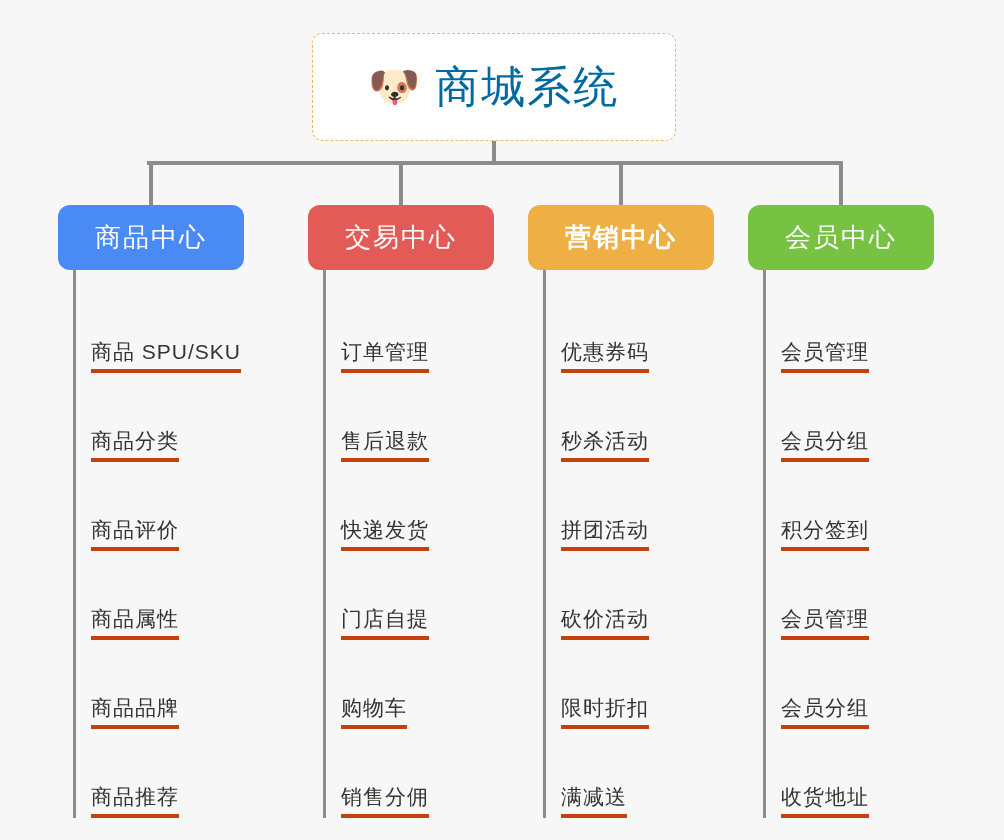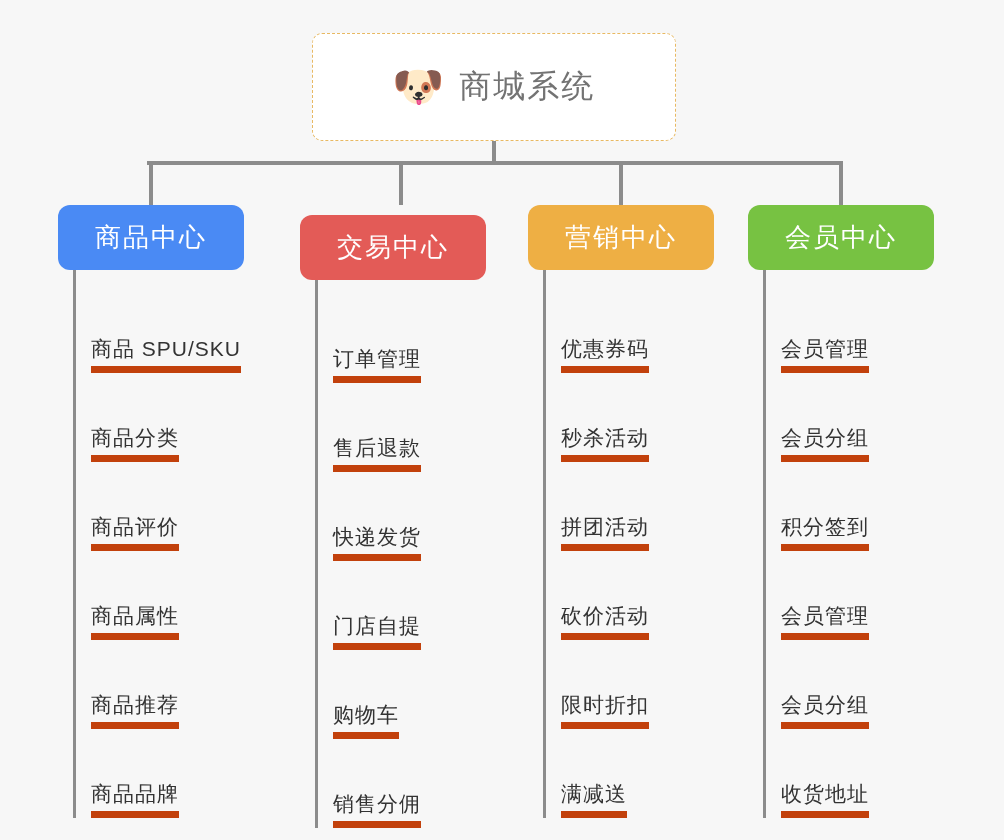--- a/index.html
+++ b/index.html
@@ -34,22 +34,22 @@
     align-items: center;
     justify-content: center;
     gap: 14px;
   }
   .root-emoji {
     font-size: 42px;
     line-height: 1;
     display: block;
   }
   .root-title {
-    font-size: 32px;
-    color: #737373;
+    font-size: 44px;
+    color: #0369a1;
     letter-spacing: 2px;
     white-space: nowrap;
   }
 
   
   .conn {
     position: absolute;
     background: #8c8c8c;
   }
   .conn-v-root {
@@ -104,21 +104,21 @@
     display: flex;
     align-items: flex-end;
     padding-left: 33px;
     box-sizing: border-box;
   }
   .leaf-label {
     font-size: 21px;
     color: #333333;
     line-height: 1.15;
     padding-bottom: 5px;
-    border-bottom: 7px solid #c2410c;
+    border-bottom: 4px solid #c2410c;
     white-space: nowrap;
     letter-spacing: 1px;
   }
 </style>
 </head>
 <body>
 
 <div id="canvas">
 
   <div class="root-node">
@@ -140,28 +140,28 @@
           <div class="leaf">
             <span class="leaf-label">商品分类</span>
           </div>
           <div class="leaf">
             <span class="leaf-label">商品评价</span>
           </div>
           <div class="leaf">
             <span class="leaf-label">商品属性</span>
           </div>
           <div class="leaf">
+            <span class="leaf-label">商品品牌</span>
+          </div>
+          <div class="leaf">
             <span class="leaf-label">商品推荐</span>
           </div>
-          <div class="leaf">
-            <span class="leaf-label">商品品牌</span>
-          </div>
-        </div>
-      </div>
-      <div class="column" style="left: 300px; width: 186px; margin-top: 10px;">
+        </div>
+      </div>
+      <div class="column" style="left: 308px; width: 186px;">
         <div class="cat-header" style="background: rgb(227, 91, 87);">交易中心</div>
         <div class="leaf-list">
           <div class="spine" style="height: 548px;"></div>
           <div class="leaf">
             <span class="leaf-label">订单管理</span>
           </div>
           <div class="leaf">
             <span class="leaf-label">售后退款</span>
           </div>
           <div class="leaf">
@@ -172,21 +172,21 @@
           </div>
           <div class="leaf">
             <span class="leaf-label">购物车</span>
           </div>
           <div class="leaf">
             <span class="leaf-label">销售分佣</span>
           </div>
         </div>
       </div>
       <div class="column" style="left: 528px; width: 186px;">
-        <div class="cat-header" style="background: rgb(238, 175, 68);">营销中心</div>
+        <div class="cat-header" style="background: rgb(238, 175, 68); font-weight: bold;">营销中心</div>
         <div class="leaf-list">
           <div class="spine" style="height: 548px;"></div>
           <div class="leaf">
             <span class="leaf-label">优惠券码</span>
           </div>
           <div class="leaf">
             <span class="leaf-label">秒杀活动</span>
           </div>
           <div class="leaf">
             <span class="leaf-label">拼团活动</span>

